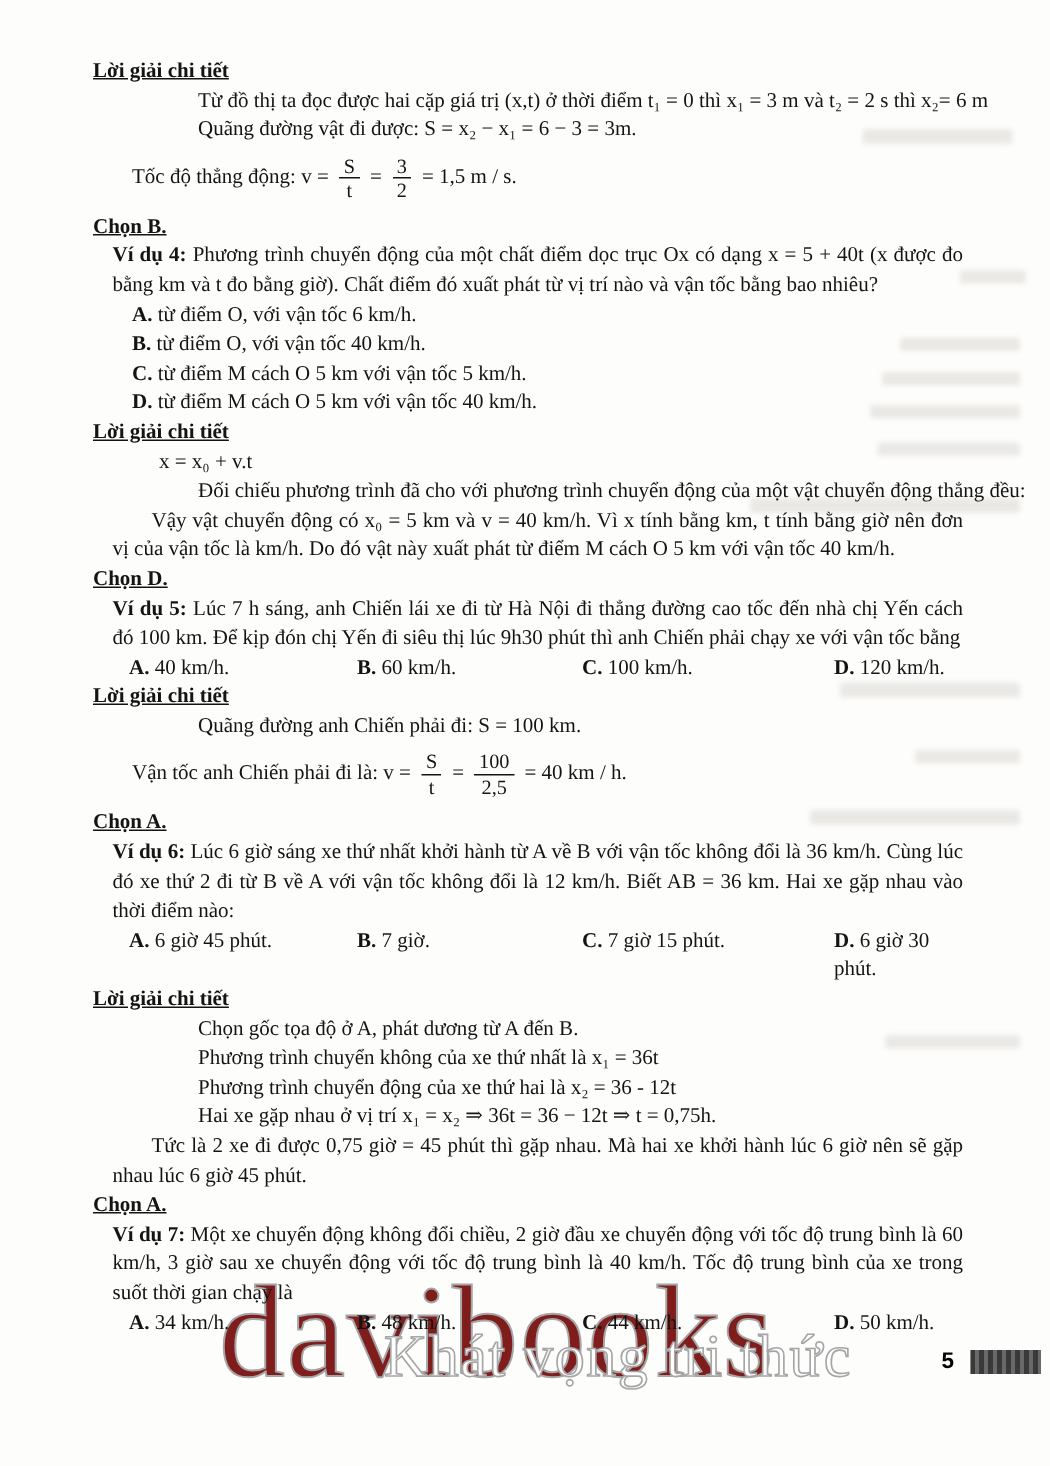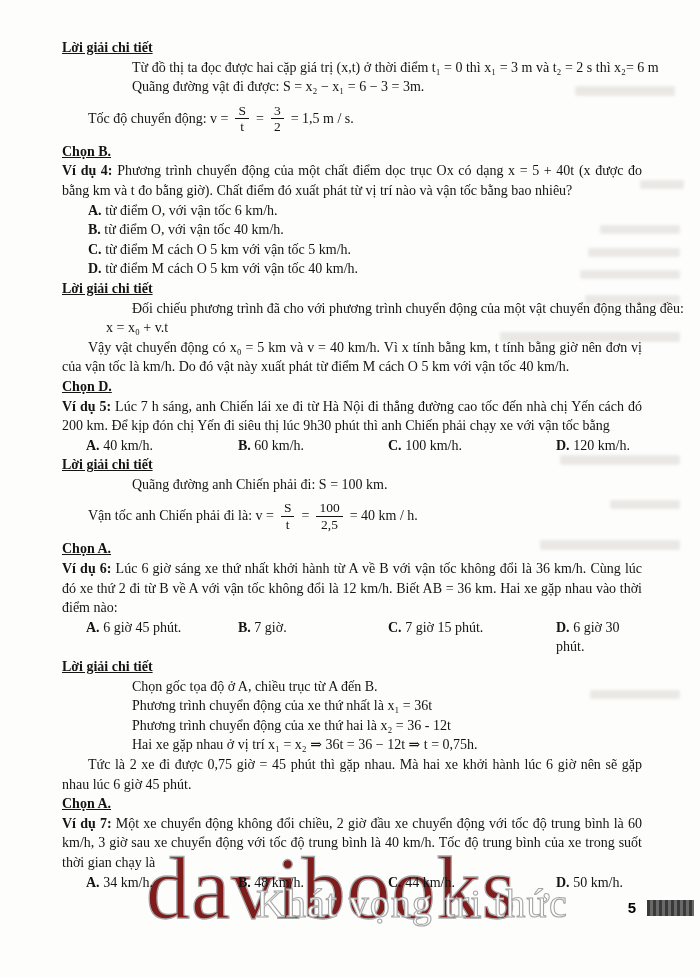--- a/index.html
+++ b/index.html
@@ -8,21 +8,21 @@
     background:#fdfdfc;
     font-family:"Liberation Serif","DejaVu Serif",serif;
     font-size:14px;line-height:19.6px;color:#141414;
   }
   .content{position:absolute;left:62px;top:38px;width:580px;z-index:2;}
   .bline{margin:0;}
   .heading{font-weight:700;text-decoration:underline;}
   .ind{padding-left:26px;}
   .ind-first{text-indent:26px;text-align:justify;}
   .nw{white-space:nowrap;margin-left:44px;}
-  .para{text-align:justify;}
+  .para{text-align:justify;margin-left:13px;}
   .lead{font-weight:700;}
   .opt-label{font-weight:700;}
   .opt-list{margin:0;}
   .opt-row{display:grid;grid-template-columns:152px 150px 168px auto;padding-left:24px;}
   .formula{padding-left:26px;margin:4px 0 5px 0;display:flex;align-items:center;gap:7px;line-height:1.15;height:36px;}
   .frac{display:inline-flex;flex-direction:column;align-items:center;font-size:13.5px;}
   .frac .num{display:block;border-bottom:1.2px solid #141414;padding:0 3px;}
   .frac .den{display:block;padding:0 3px;}
   
   .wm-brand{
@@ -58,46 +58,46 @@
 <div class="smudge" style="left:560px;top:455px;width:120px;height:10px;"></div>
 <div class="smudge" style="left:610px;top:500px;width:70px;height:9px;"></div>
 <div class="smudge" style="left:540px;top:540px;width:140px;height:10px;"></div>
 <div class="smudge" style="left:590px;top:690px;width:90px;height:9px;"></div>
 
 <div class="content" id="doc">
     <p class="bline heading">Lời giải chi tiết</p>
     <p class="bline line ind nw">Từ đồ thị ta đọc được hai cặp giá trị (x,t) ở thời điểm t₁ = 0 thì x₁ = 3 m và t₂ = 2 s thì x₂= 6 m</p>
     <p class="bline line ind nw">Quãng đường vật đi được: S = x₂ − x₁ = 6 − 3 = 3m.</p>
     <p class="bline formula">
-      <span class="fpart">Tốc độ chuyển động:  v =</span>
+      <span class="fpart">Tốc độ thẳng động:  v =</span>
       <span class="frac">
         <span class="num">S</span>
         <span class="den">t</span>
       </span>
       <span class="fpart">=</span>
       <span class="frac">
         <span class="num">3</span>
         <span class="den">2</span>
       </span>
       <span class="fpart">= 1,5 m / s.</span>
     </p>
     <p class="bline heading">Chọn B.</p>
     <p class="bline para"><b class="lead">Ví dụ 4:</b> <span>Phương trình chuyển động của một chất điểm dọc trục Ox có dạng x = 5 + 40t (x được đo bằng km và t đo bằng giờ). Chất điểm đó xuất phát từ vị trí nào và vận tốc bằng bao nhiêu?</span></p>
     <div class="opt-list">
       <p class="bline line ind"><b class="opt-label">A.</b> <span>từ điểm O, với vận tốc 6 km/h.</span></p>
       <p class="bline line ind"><b class="opt-label">B.</b> <span>từ điểm O, với vận tốc 40 km/h.</span></p>
       <p class="bline line ind"><b class="opt-label">C.</b> <span>từ điểm M cách O 5 km với vận tốc 5 km/h.</span></p>
       <p class="bline line ind"><b class="opt-label">D.</b> <span>từ điểm M cách O 5 km với vận tốc 40 km/h.</span></p>
     </div>
     <p class="bline heading">Lời giải chi tiết</p>
+    <p class="bline line nw">x = x₀ + v.t</p>
     <p class="bline line ind nw">Đối chiếu phương trình đã cho với phương trình chuyển động của một vật chuyển động thẳng đều:</p>
-    <p class="bline line nw">x = x₀ + v.t</p>
     <p class="bline para ind-first">Vậy vật chuyển động có x₀ = 5 km  và v = 40 km/h. Vì x tính bằng km, t tính bằng giờ nên đơn vị của vận tốc là km/h. Do đó vật này xuất phát từ điểm M cách O 5 km với vận tốc 40 km/h.</p>
     <p class="bline heading">Chọn D.</p>
-    <p class="bline para"><b class="lead">Ví dụ 5:</b> <span>Lúc 7 h sáng, anh Chiến lái xe đi từ Hà Nội đi thẳng đường cao tốc đến nhà chị Yến cách đó 200 km. Để kịp đón chị Yến đi siêu thị lúc 9h30 phút thì anh Chiến phải chạy xe với vận tốc bằng</span></p>
+    <p class="bline para"><b class="lead">Ví dụ 5:</b> <span>Lúc 7 h sáng, anh Chiến lái xe đi từ Hà Nội đi thẳng đường cao tốc đến nhà chị Yến cách đó 100 km. Để kịp đón chị Yến đi siêu thị lúc 9h30 phút thì anh Chiến phải chạy xe với vận tốc bằng</span></p>
     <div class="opt-row">
       <span class="opt"><b class="opt-label">A.</b> <span>40 km/h.</span></span>
       <span class="opt"><b class="opt-label">B.</b> <span>60 km/h.</span></span>
       <span class="opt"><b class="opt-label">C.</b> <span>100 km/h.</span></span>
       <span class="opt"><b class="opt-label">D.</b> <span>120 km/h.</span></span>
     </div>
     <p class="bline heading">Lời giải chi tiết</p>
     <p class="bline line ind nw">Quãng đường anh Chiến phải đi: S = 100 km.</p>
     <p class="bline formula">
       <span class="fpart">Vận tốc anh Chiến phải đi là: v =</span>
@@ -114,22 +114,22 @@
     </p>
     <p class="bline heading">Chọn A.</p>
     <p class="bline para"><b class="lead">Ví dụ 6:</b> <span>Lúc 6 giờ sáng xe thứ nhất khởi hành từ A về B với vận tốc không đổi là 36 km/h. Cùng lúc đó xe thứ 2 đi từ B về A với vận tốc không đổi là 12 km/h. Biết AB = 36 km. Hai xe gặp nhau vào thời điểm nào:</span></p>
     <div class="opt-row">
       <span class="opt"><b class="opt-label">A.</b> <span>6 giờ 45 phút.</span></span>
       <span class="opt"><b class="opt-label">B.</b> <span>7 giờ.</span></span>
       <span class="opt"><b class="opt-label">C.</b> <span>7 giờ 15 phút.</span></span>
       <span class="opt"><b class="opt-label">D.</b> <span>6 giờ 30 phút.</span></span>
     </div>
     <p class="bline heading">Lời giải chi tiết</p>
-    <p class="bline line ind nw">Chọn gốc tọa độ ở A, chiều trục từ A đến B.</p>
-    <p class="bline line ind nw">Phương trình chuyển động của xe thứ nhất là x₁ = 36t</p>
+    <p class="bline line ind nw">Chọn gốc tọa độ ở A, phát dương từ A đến B.</p>
+    <p class="bline line ind nw">Phương trình chuyển không của xe thứ nhất là x₁ = 36t</p>
     <p class="bline line ind nw">Phương trình chuyển động của xe thứ hai là x₂ = 36 - 12t</p>
     <p class="bline line ind nw">Hai xe gặp nhau ở vị trí x₁ = x₂ ⇒ 36t = 36 − 12t ⇒ t = 0,75h.</p>
     <p class="bline para ind-first">Tức là 2 xe đi được 0,75 giờ = 45 phút thì gặp nhau. Mà hai xe khởi hành lúc 6 giờ nên sẽ gặp nhau lúc 6 giờ 45 phút.</p>
     <p class="bline heading">Chọn A.</p>
     <p class="bline para"><b class="lead">Ví dụ 7:</b> <span>Một xe chuyển động không đổi chiều, 2 giờ đầu xe chuyển động với tốc độ trung bình là 60 km/h, 3 giờ sau xe chuyển động với tốc độ trung bình là 40 km/h. Tốc độ trung bình của xe trong suốt thời gian chạy là</span></p>
     <div class="opt-row">
       <span class="opt"><b class="opt-label">A.</b> <span>34 km/h.</span></span>
       <span class="opt"><b class="opt-label">B.</b> <span>48 km/h.</span></span>
       <span class="opt"><b class="opt-label">C.</b> <span>44 km/h.</span></span>
       <span class="opt"><b class="opt-label">D.</b> <span>50 km/h.</span></span>

